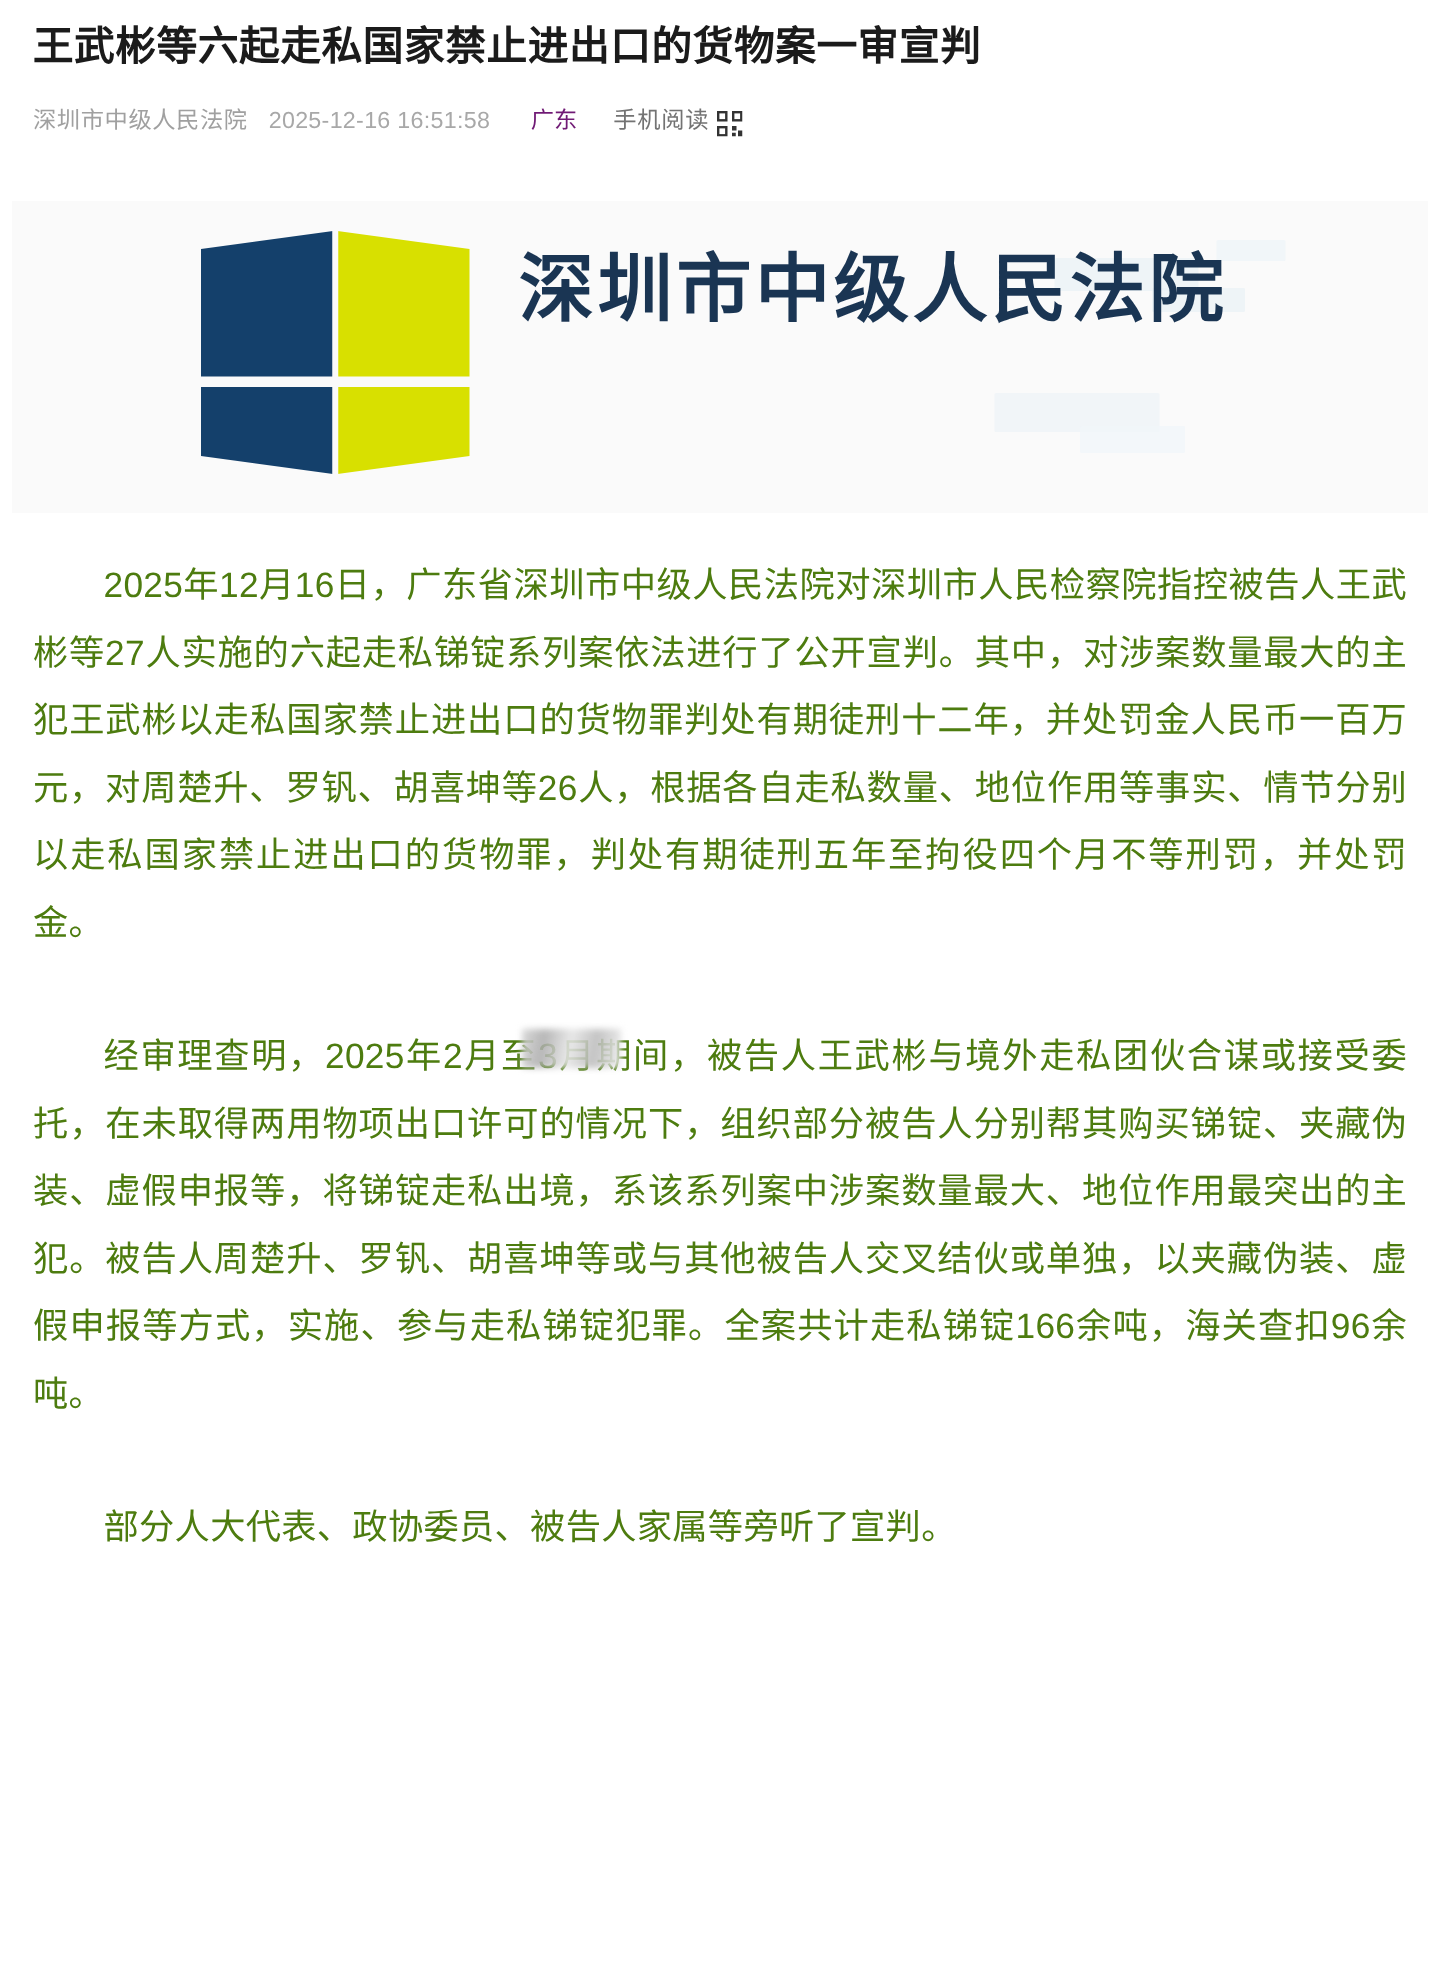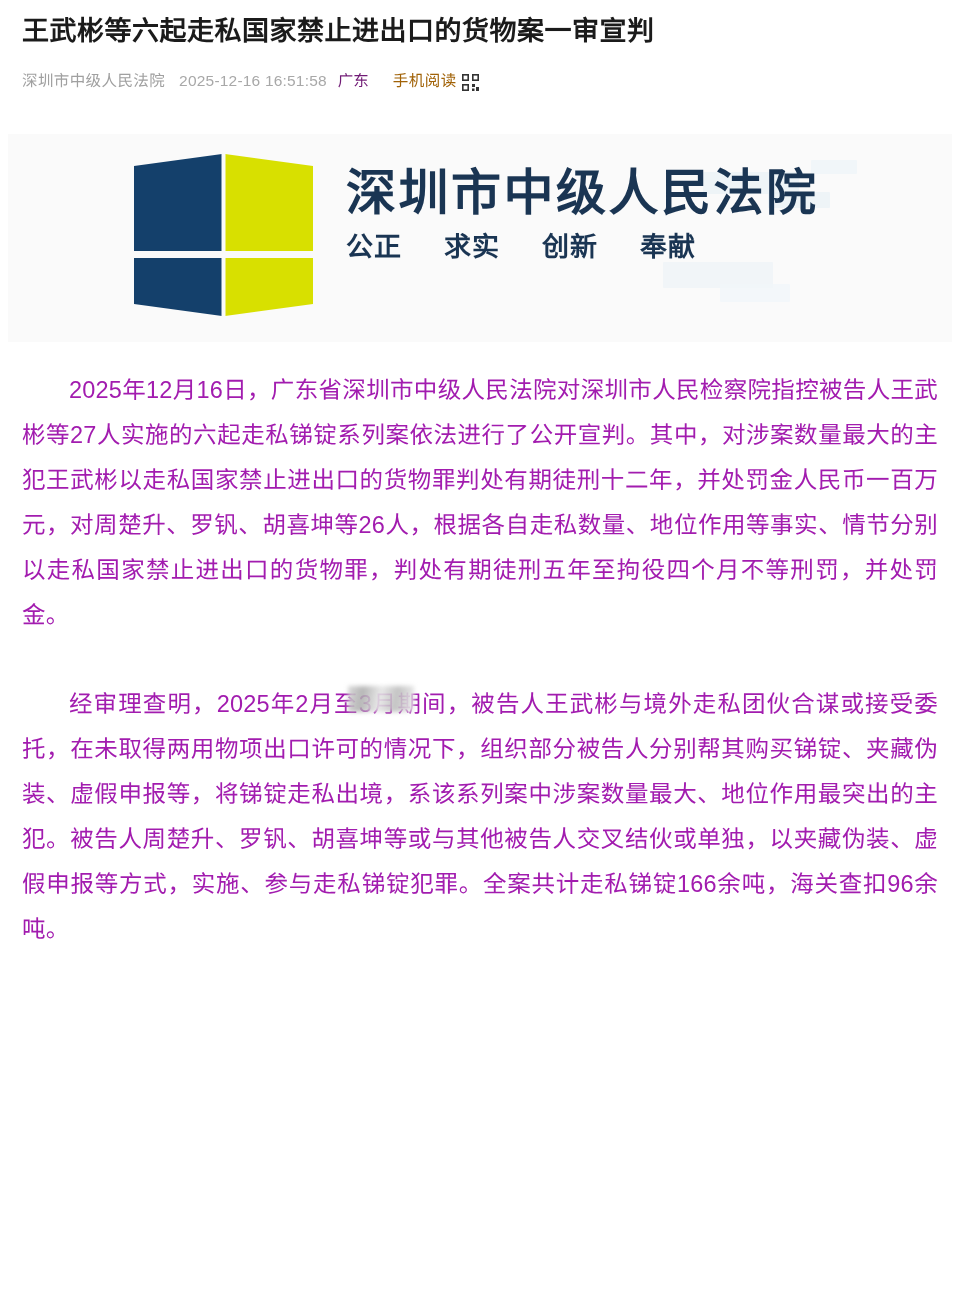--- a/index.html
+++ b/index.html
@@ -47,29 +47,29 @@
     color: #9b9b9b;
     white-space: nowrap;
   }
   .meta-source {
     color: #a0a0a0;
     margin-right: 14px;
     letter-spacing: 0.4px;
   }
   .meta-time {
     color: #a8a8a8;
-    margin-right: 11px;
+    margin-right: 27px;
     letter-spacing: 0.2px;
   }
   .meta-region {
     color: #701a75;
     margin-right: 24px;
   }
   .meta-mobile {
-    color: #a16207;
+    color: #737373;
     letter-spacing: 0.5px;
     margin-right: 5px;
   }
 
   
   .qr-icon {
     display: inline-block;
     width: 17px;
     height: 17px;
     position: relative;
@@ -142,21 +142,21 @@
   .logo-motto span:last-child { margin-right: 0; }
 
   
   .article-body {
     margin-top: 26px;
     padding: 0 22px;
   }
   .para {
     font-size: 23.5px;
     line-height: 45px;
-    color: #a21caf;
+    color: #4d7c0f;
     margin: 0 0 44px 0;
     text-indent: 2em;
     text-align: justify;
     letter-spacing: 0.2px;
     position: relative;
     font-family: "Liberation Sans", "DejaVu Sans", sans-serif;
   }
   .para:last-child { margin-bottom: 0; }
 
   
@@ -225,31 +225,26 @@
           <polygon points="4,104 92,104 92,162 4,150" fill="#14406b"></polygon>
 
           <polygon points="95,104 183,104 183,150 95,162" fill="#d8e000"></polygon>
 
           <rect x="91.5" y="0" width="4" height="162" fill="#fafafa"></rect>
         </svg>
       </span>
 
       <div class="logo-text-block">
         <div class="logo-name">深圳市中级人民法院</div>
-        <div class="logo-motto">
-          <span>公正</span>
-          <span>求实</span>
-          <span>创新</span>
-          <span>奉献</span>
-        </div>
       </div>
     </div>
   </div>
 
   <div class="article-body">
     <p class="para">2025年12月16日，广东省深圳市中级人民法院对深圳市人民检察院指控被告人王武彬等27人实施的六起走私锑锭系列案依法进行了公开宣判。其中，对涉案数量最大的主犯王武彬以走私国家禁止进出口的货物罪判处有期徒刑十二年，并处罚金人民币一百万元，对周楚升、罗钒、胡喜坤等26人，根据各自走私数量、地位作用等事实、情节分别以走私国家禁止进出口的货物罪，判处有期徒刑五年至拘役四个月不等刑罚，并处罚金。</p>
     <p class="para">
       <span>经审理查明，2025年2月至3月期间，被告人王武彬与境外走私团伙合谋或接受委托，在未取得两用物项出口许可的情况下，组织部分被告人分别帮其购买锑锭、夹藏伪装、虚假申报等，将锑锭走私出境，系该系列案中涉案数量最大、地位作用最突出的主犯。被告人周楚升、罗钒、胡喜坤等或与其他被告人交叉结伙或单独，以夹藏伪装、虚假申报等方式，实施、参与走私锑锭犯罪。全案共计走私锑锭166余吨，海关查扣96余吨。</span>
       <span class="smudge"></span>
     </p>
+    <p class="para">部分人大代表、政协委员、被告人家属等旁听了宣判。</p>
   </div>
 
 </div>
 
 </body></html>

